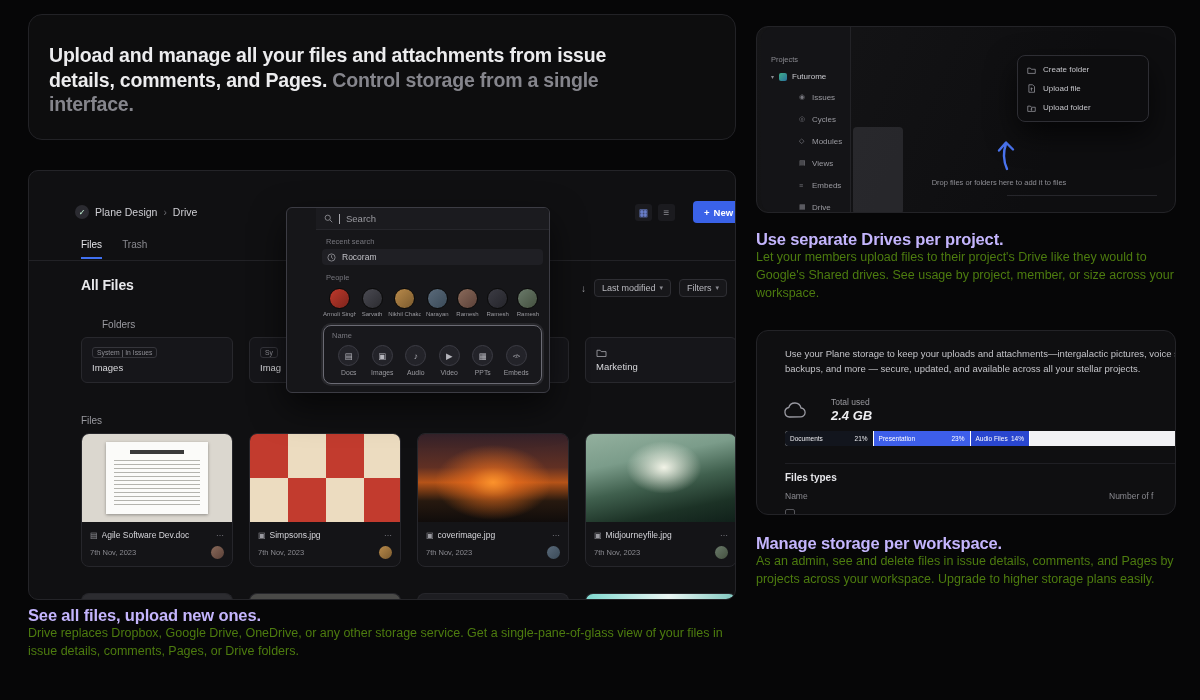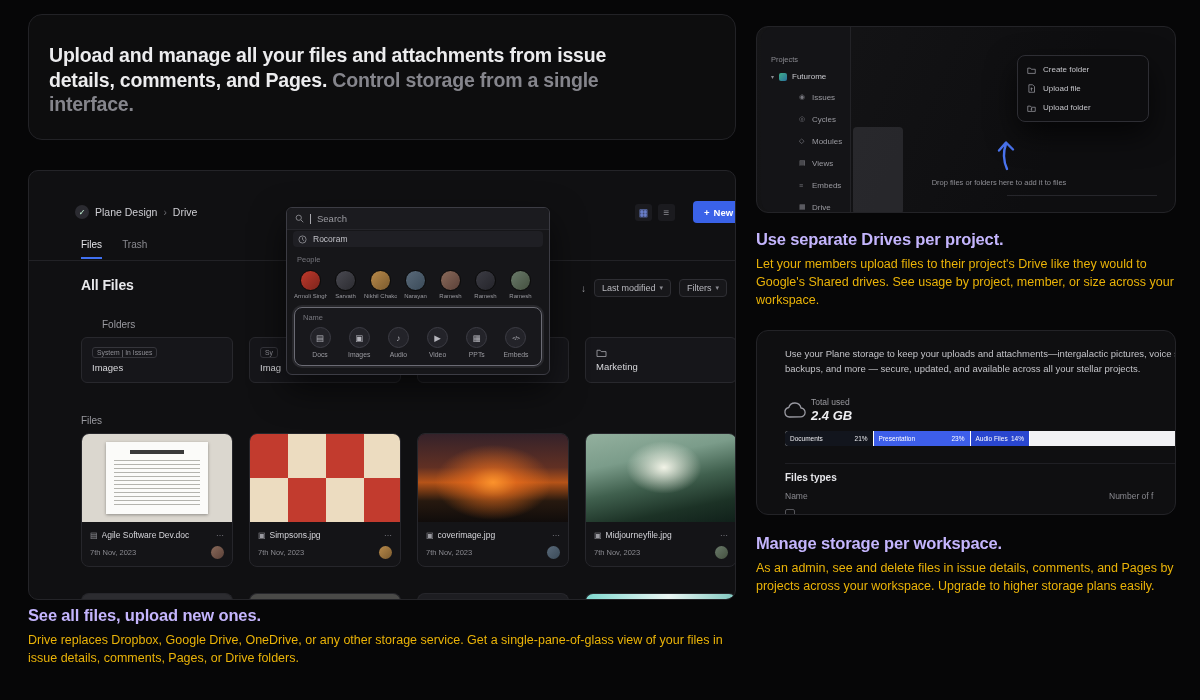--- a/index.html
+++ b/index.html
@@ -98,42 +98,42 @@
   .av2 { background:linear-gradient(135deg,#4a4a52,#2b2b30); }
   .av3 { background:linear-gradient(135deg,#b98a4a,#7a5a2e); }
   .av4 { background:linear-gradient(135deg,#5a6a7a,#3a4a58); }
   .av5 { background:linear-gradient(135deg,#8a6a5a,#5a4038); }
   .av6 { background:linear-gradient(135deg,#3c3c44,#24242a); }
   .av7 { background:linear-gradient(135deg,#6a7a6a,#44503f); }
 
   
   .search-pop { position:absolute; left:257px; top:36px; width:264px; background:#161619;
     border:1px solid #3c3c44; border-radius:6px; z-index:20; overflow:hidden;
-    box-shadow:0 14px 34px rgba(0,0,0,.6); }
+    box-shadow:0 14px 34px rgba(0,0,0,.6);padding-left:29px; }
   .sp-input { display:flex; align-items:center; gap:6px; height:22px; padding:0 8px; border-bottom:1px solid #26262b; background:#1b1b1f; }
   .text-caret { width:1px; height:10px; background:#a8a8ae; }
   .sp-placeholder { font-size:9.5px; color:#9a9aa0; }
   .sp-section-label { padding:7px 10px 2px; font-size:7.5px; color:#77777e; }
   .sp-recent-item { display:flex; align-items:center; gap:6px; margin:1px 6px; padding:3px 5px; border-radius:4px; font-size:8.5px; color:#c0c0c6; background:#1f1f24; }
   .sp-people { display:flex; gap:4px; padding:4px 8px 4px; }
   .person { width:31px; display:flex; flex-direction:column; align-items:center; gap:2px; }
   .p-av { width:21px; height:21px; border-radius:50%; border:1px solid #0a0a0a; }
   .p-name { font-size:6px; color:#9a9aa0; white-space:nowrap; max-width:33px; overflow:hidden; }
   .sp-type { margin:4px 7px 8px; border:1px solid #6b6b74; box-shadow:0 0 0 2px rgba(130,130,140,.16); border-radius:8px; padding:5px 8px 7px; background:#18181c; }
   .sp-type-label { font-size:7.5px; color:#77777e; margin-bottom:5px; }
   .type-row { display:flex; justify-content:space-between; }
   .type-item { display:flex; flex-direction:column; align-items:center; gap:3px; width:34px; }
   .t-circle { width:21px; height:21px; border-radius:50%; background:#232329; border:1px solid #3c3c44; color:#b6b6bd; font-size:8.5px; display:flex; align-items:center; justify-content:center; }
   .t-circle.code { font-size:6px; letter-spacing:-0.5px; }
   .t-label { font-size:6.8px; color:#9a9aa0; }
 
   
   .feature { position:absolute; }
   .feature h3 { font-size:16.5px; font-weight:700; color:#c4b5fd; letter-spacing:-0.15px; }
-  .feature p { font-size:12.5px; color:#eab308; line-height:1.42; margin-top:7px; }
+  .feature p { font-size:12.5px; color:#4d7c0f; line-height:1.42; }
   .left-feature  { left:28px; top:606px; width:700px; }
   .right-feature-1 { left:756px; top:230px; width:424px; }
   .right-feature-2 { left:756px; top:534px; width:424px; }
 
   
   .side-card { position:absolute; left:756px; top:26px; width:420px; height:187px;
     background:linear-gradient(115deg,#151517 0%,#0e0e10 70%);
     border:1px solid #232327; border-radius:12px; overflow:hidden; }
   .mini-sidebar { position:absolute; left:4px; top:0; width:90px; height:100%;
     background:#141417; border-right:1px solid #232327; border-radius:12px 0 0 12px; }
@@ -149,21 +149,21 @@
     border:1px solid #2e2e34; border-radius:8px; padding:4px 0; z-index:3;
     box-shadow:0 12px 30px rgba(0,0,0,.65); }
   .ctx-item { display:flex; align-items:center; gap:7px; height:19px; padding:0 9px; font-size:8px; color:#c5c5ca; }
   .upload-arrow { position:absolute; left:236px; top:110px; }
   .drop-text { position:absolute; left:147px; top:151px; width:190px; text-align:center; font-size:7.5px; color:#8e8e94; }
 
   
   .storage-card { position:absolute; left:756px; top:330px; width:420px; height:185px;
     background:#0f0f11; border:1px solid #232327; border-radius:12px; overflow:hidden; }
   .storage-desc { position:absolute; left:28px; top:16px; width:462px; font-size:9.5px; color:#c4c4c9; line-height:1.55; }
-  .total-row { position:absolute; left:26px; top:66px; display:flex; align-items:center; gap:4px; }
+  .total-row { position:absolute; left:26px; top:66px; display:flex; align-items:center; gap:24px; }
   .total-labels { display:flex; flex-direction:column; gap:1px; }
   .total-label { font-size:8.5px; color:#9a9aa0; }
   .total-value { font-size:13px; font-weight:700; color:#ededf1;font-style:italic; }
   .usage-bar { position:absolute; left:28px; top:100px; width:420px; height:15px; display:flex; background:#fff; border-radius:3px; overflow:hidden; }
   .seg { display:flex; justify-content:space-between; align-items:center; padding:0 5px; font-size:6.5px; white-space:nowrap; overflow:hidden; margin-right:1px; }
   .seg:last-child { margin-right:0; }
   .storage-div { position:absolute; left:28px; right:0; top:132px; height:1px; background:#1f1f24; }
   .files-types-label { position:absolute; left:28px; top:141px; font-size:10px; font-weight:700; color:#e6e6ea; }
   .col-name  { position:absolute; left:28px; top:160px; font-size:8.5px; color:#8a8a90; }
   .col-count { position:absolute; left:352px; top:160px; font-size:8.5px; color:#8a8a90; white-space:nowrap; }
@@ -321,20 +321,21 @@
 
   <div class="search-pop">
     <div class="sp-input">
       <svg width="9" height="9" viewBox="0 0 12 12">
           <circle cx="5" cy="5" r="3.5" fill="none" stroke="#8a8a90" stroke-width="1.2"></circle>
           <line x1="7.8" y1="7.8" x2="11" y2="11" stroke="#8a8a90" stroke-width="1.2"></line>
         </svg>
       <span class="text-caret"></span>
       <span class="sp-placeholder">Search</span>
     </div>
+    <div class="sp-section-label">Recent search</div>
     <div class="sp-recent-item">
       <svg width="9" height="9" viewBox="0 0 10 10">
           <circle cx="5" cy="5" r="4" fill="none" stroke="#8a8a90" stroke-width="1"></circle>
           <path d="M5 2.6 V5 L6.8 6.4" stroke="#8a8a90" stroke-width="1" fill="none"></path>
         </svg>
       <span>Rocoram</span>
     </div>
     <div class="sp-section-label">People</div>
     <div class="sp-people">
       <div class="person">

